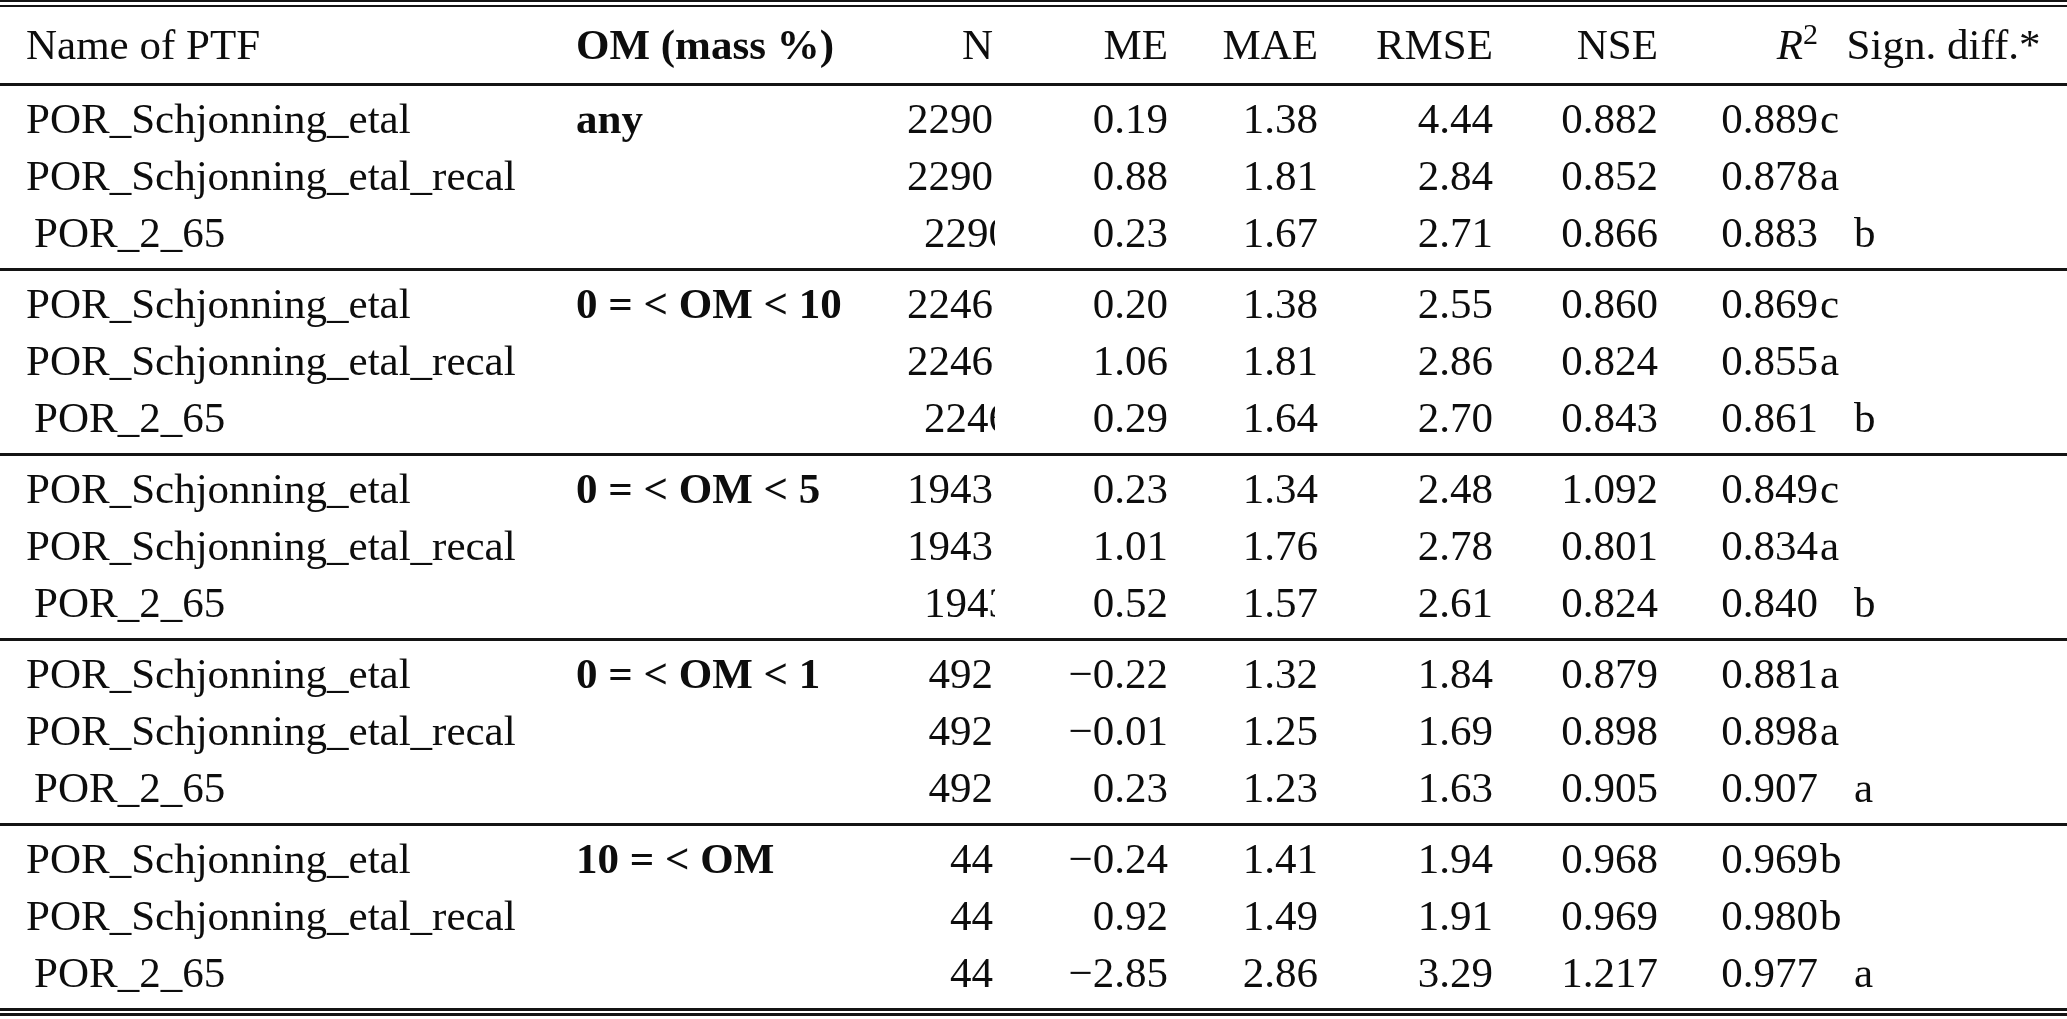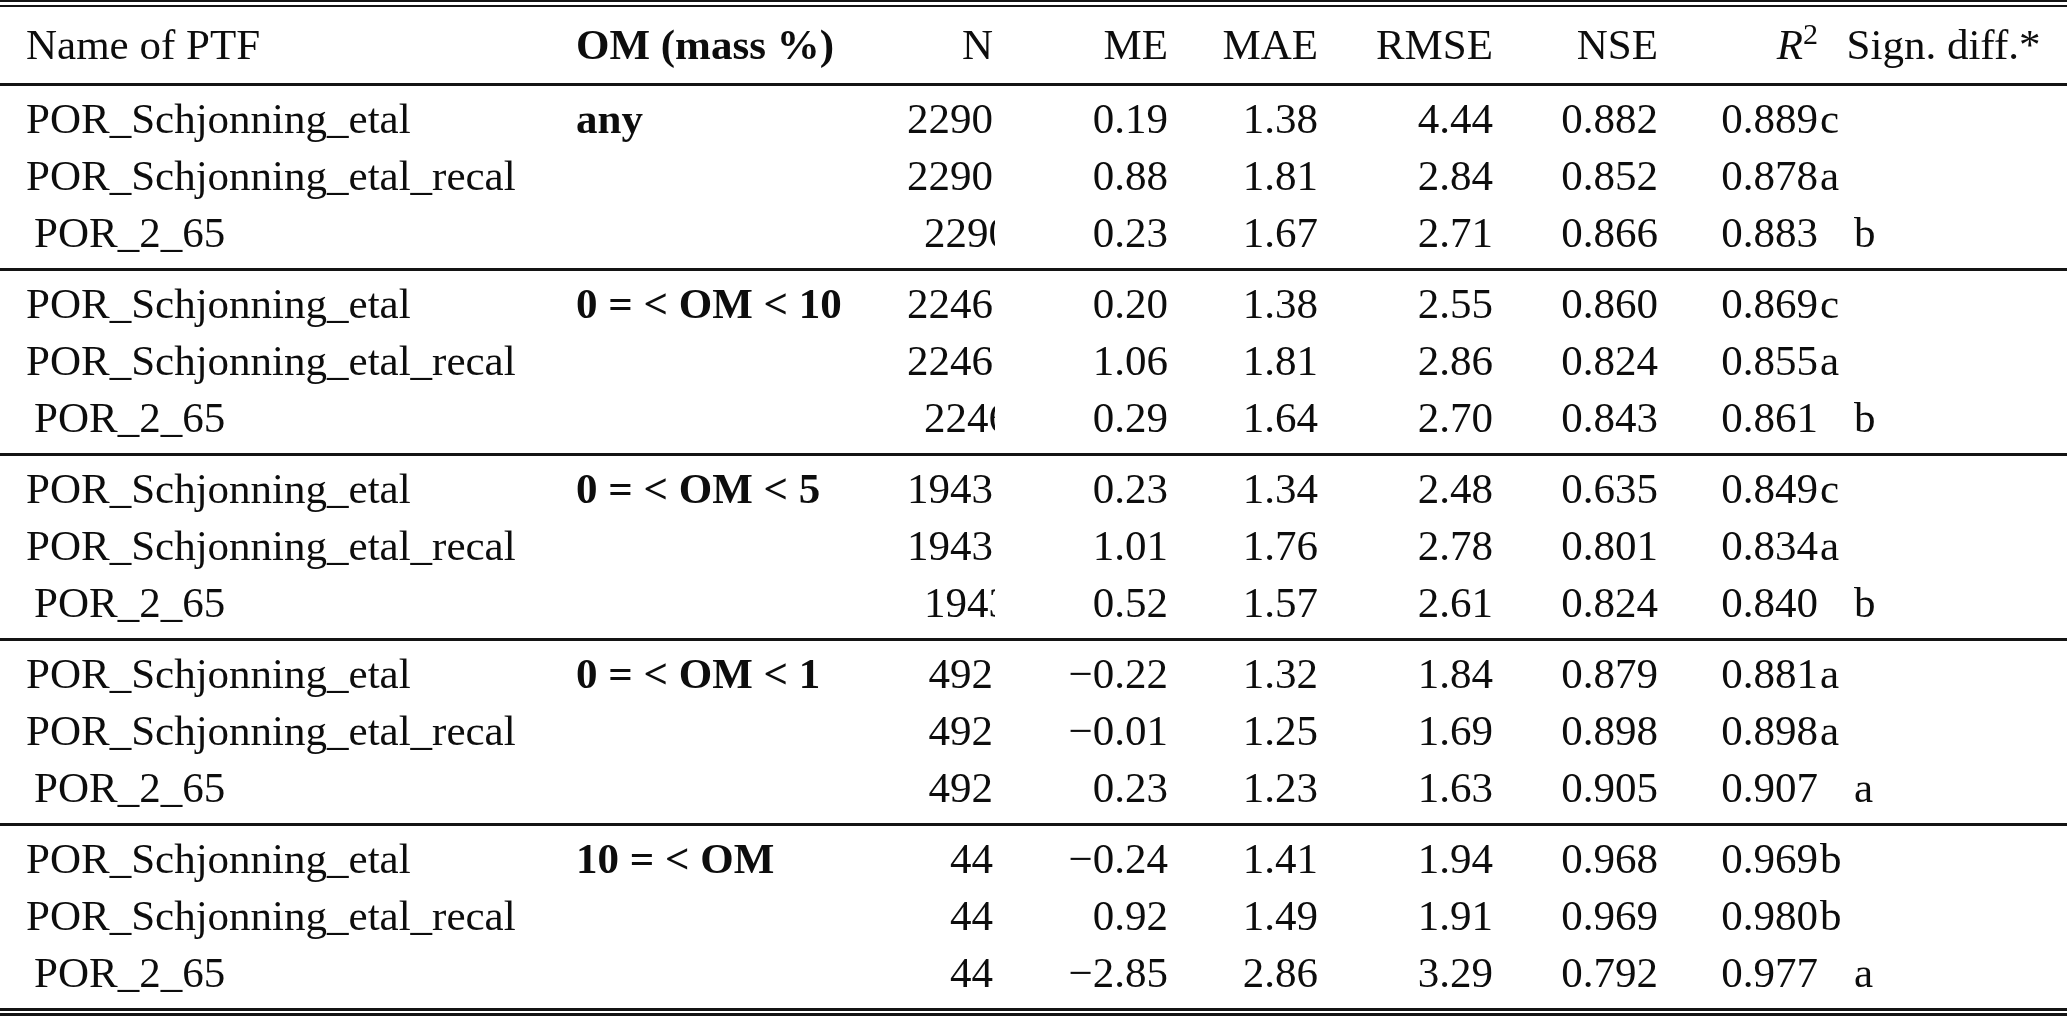--- a/index.html
+++ b/index.html
@@ -175,21 +175,21 @@
       </tr>
     </tbody>
     <tbody class="group">
       <tr>
         <td class="col-name align-left">POR_Schjonning_etal</td>
         <td class="col-om align-left">0 = &lt; OM &lt; 5</td>
         <td class="col-n align-right">1943</td>
         <td class="col-me align-right">0.23</td>
         <td class="col-mae align-right">1.34</td>
         <td class="col-rmse align-right">2.48</td>
-        <td class="col-nse align-right">0.635</td>
+        <td class="col-nse align-right">1.092</td>
         <td class="col-r2 align-right">0.849</td>
         <td class="col-sig align-center">c</td>
       </tr>
       <tr>
         <td class="col-name align-left">POR_Schjonning_etal_recal</td>
         <td class="col-om align-left"></td>
         <td class="col-n align-right">1943</td>
         <td class="col-me align-right">1.01</td>
         <td class="col-mae align-right">1.76</td>
         <td class="col-rmse align-right">2.78</td>
@@ -267,18 +267,18 @@
         <td class="col-r2 align-right">0.980</td>
         <td class="col-sig align-center">b</td>
       </tr>
       <tr>
         <td class="col-name align-left">POR_2_65</td>
         <td class="col-om align-left"></td>
         <td class="col-n align-right">44</td>
         <td class="col-me align-right">−2.85</td>
         <td class="col-mae align-right">2.86</td>
         <td class="col-rmse align-right">3.29</td>
-        <td class="col-nse align-right">0.792</td>
+        <td class="col-nse align-right">1.217</td>
         <td class="col-r2 align-right">0.977</td>
         <td class="col-sig align-center">a</td>
       </tr>
     </tbody>
   </table>
 
 </body></html>

